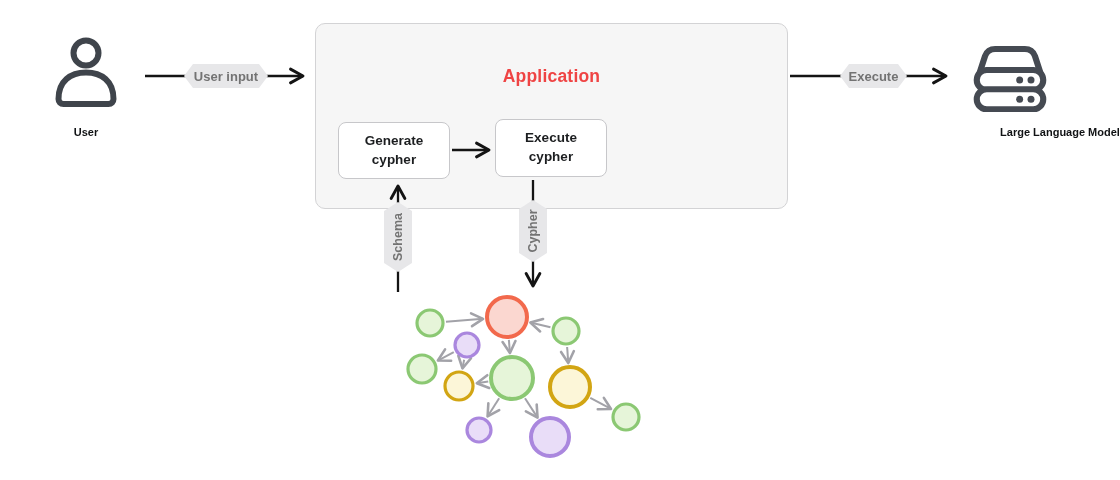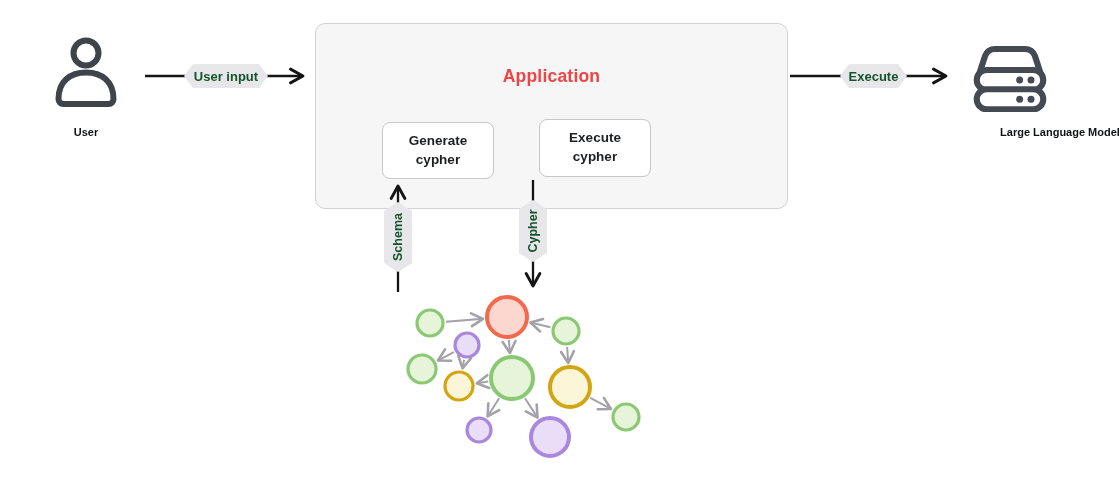--- a/index.html
+++ b/index.html
@@ -18,28 +18,28 @@
     left:315px;top:66px;width:473px;text-align:center;
     font-size:17.5px;font-weight:700;letter-spacing:.2px;color:#ef4444;z-index:3;
   }
   
   .wires{left:0;top:0;z-index:2;}
   
   .step-box{
     background:#ffffff;border:1.4px solid #c7c7ca;border-radius:8px;
     box-sizing:border-box;display:flex;align-items:center;justify-content:center;
     text-align:center;font-size:13.5px;font-weight:600;line-height:1.4;color:#1c1e20;
-    white-space:pre-line;z-index:3;margin-left:44px;
+    white-space:pre-line;z-index:3;
   }
   .generate-box{left:338px;top:122px;width:112px;height:57px;}
   .execute-box{left:495px;top:119px;width:112px;height:58px;}
   
   .pill{
     background:#e7e7e9;display:flex;align-items:center;justify-content:center;
-    font-size:13px;font-weight:700;color:#14532d;z-index:3;box-sizing:border-box;
+    font-size:13px;font-weight:700;color:#737373;z-index:3;box-sizing:border-box;
   }
   .pill.h{clip-path:polygon(9px 0,calc(100% - 9px) 0,100% 50%,calc(100% - 9px) 100%,9px 100%,0 50%);}
   .pill.v{clip-path:polygon(50% 0,100% 9px,100% calc(100% - 9px),50% 100%,0 calc(100% - 9px),0 9px);}
   .pill.v span{transform:rotate(-90deg);white-space:nowrap;font-size:12.5px;}
   .user-input-pill{left:184px;top:64px;width:84px;height:24px;}
   .prompt-pill{left:840px;top:64px;width:67px;height:24px;}
   .schema-pill{left:384px;top:202px;width:28px;height:70px;}
   .cypher-pill{left:519px;top:200px;width:28px;height:62px;}
   
   .figure-label{font-size:11px;font-weight:700;text-align:center;color:#111315;z-index:3;}

